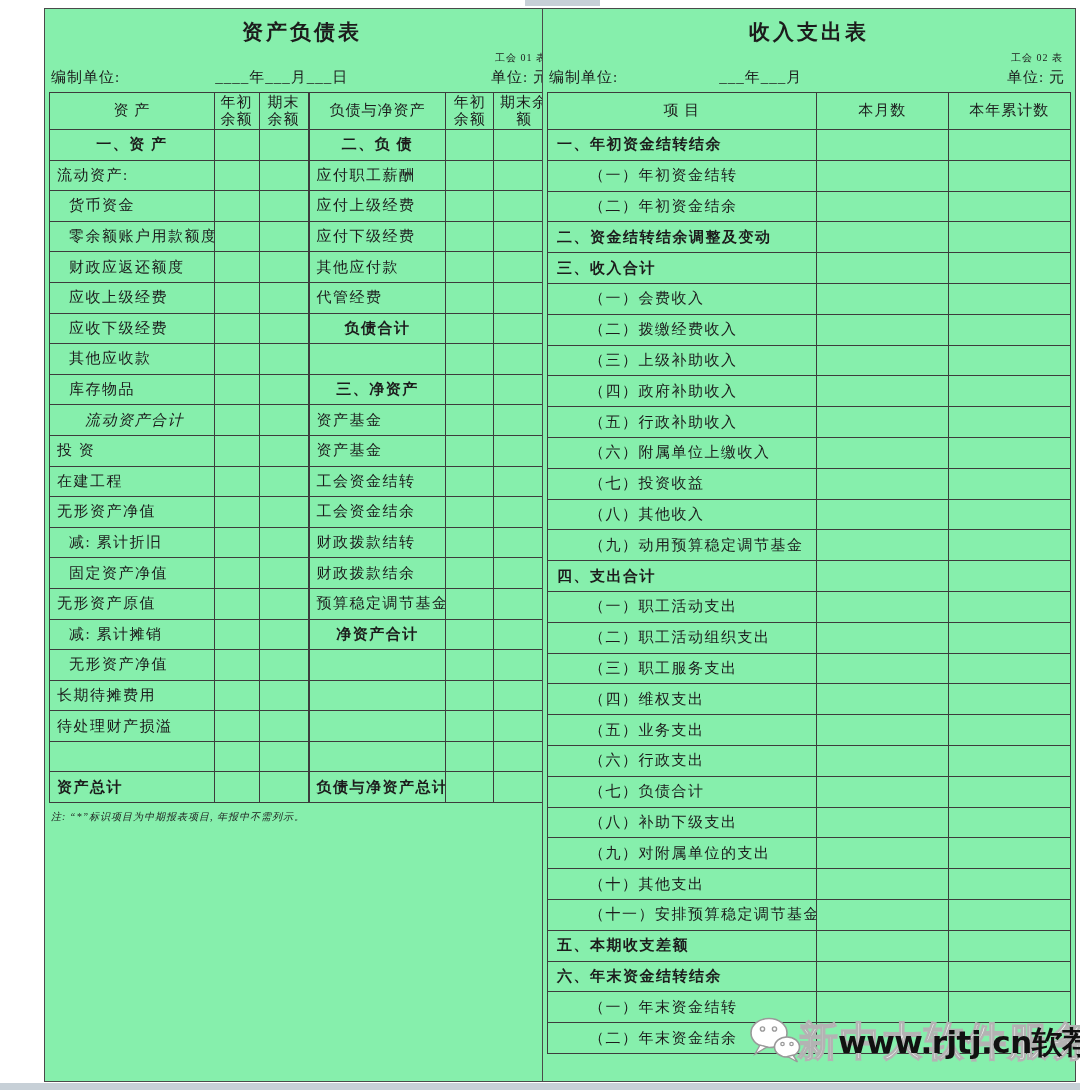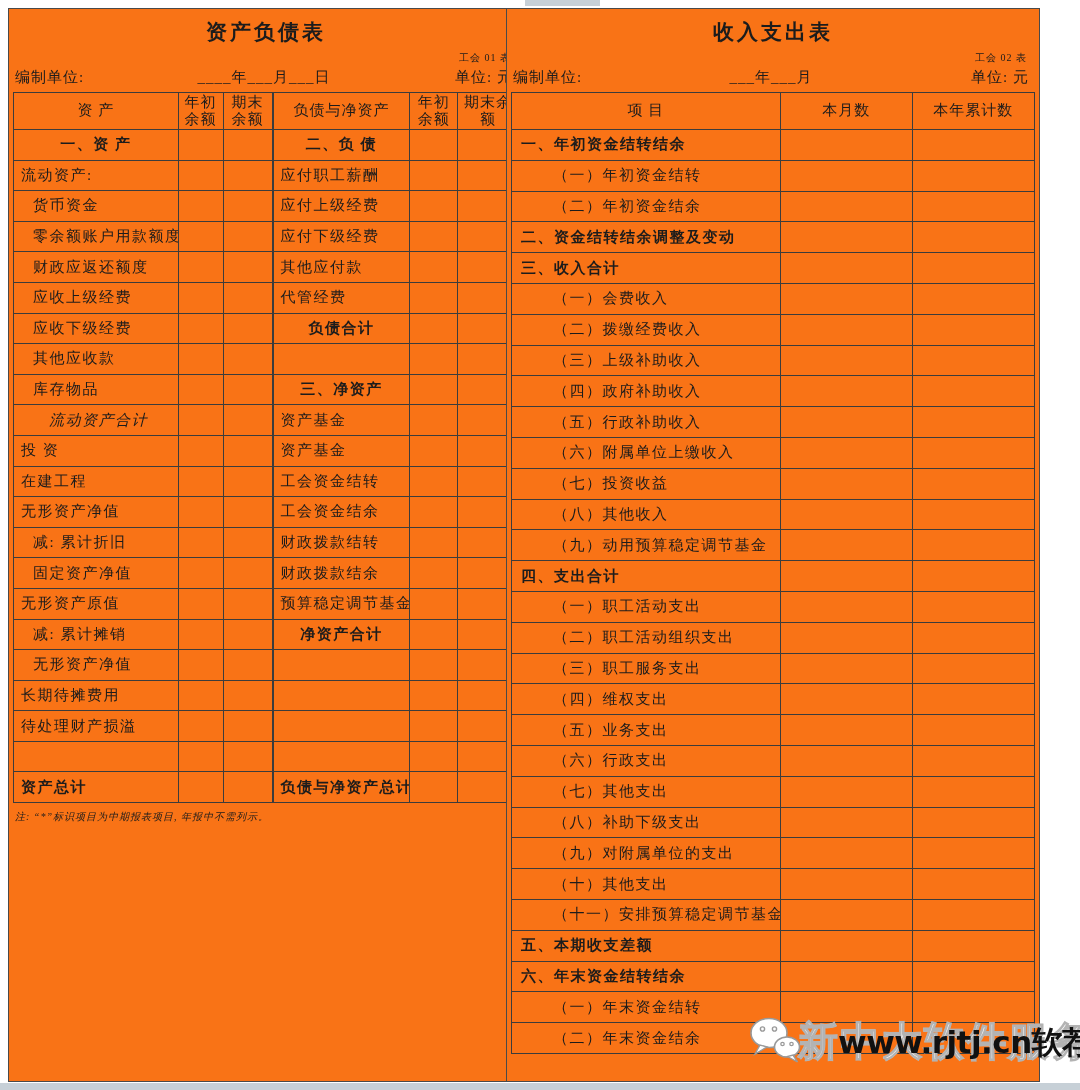--- a/index.html
+++ b/index.html
@@ -1,28 +1,28 @@
 <!DOCTYPE html>
 <html><head>
 <meta charset="utf-8">
 <style>
   html,body { margin:0; padding:0; background:#ffffff; }
   .canvas {
     position:relative; width:1080px; height:1090px; background:#fff; overflow:hidden;
     font-family:"Liberation Serif","DejaVu Serif",serif; color:#1c1c1c;
   }
-  .page { position:absolute; top:8px; background:#f97316; border:1.5px solid #4a4a4a; box-sizing:border-box; }
+  .page { position:absolute; top:8px; background:#86efac; border:1.5px solid #4a4a4a; box-sizing:border-box;margin-left:36px; }
   .page-left  { left:8px;   width:516px; height:1074px; }
   .page-right { left:506px; width:534px; height:1074px; }
 
   .doc-title { margin-top:9px; text-align:center; font-size:21px; font-weight:bold; letter-spacing:3px; }
   .form-no   { margin-top:5px; text-align:right; padding-right:12px; font-size:10px; letter-spacing:1px; }
   .meta-line { display:flex; margin-top:3px; padding:0 10px 0 6px; font-size:15px; letter-spacing:1px; }
   .meta-line .m-left   { width:33%; text-align:left; }
-  .meta-line .m-center { width:34%; text-align:center; }
+  .meta-line .m-center { width:34%; }
   .meta-line .m-right  { width:33%; text-align:right; }
 
   table { border-collapse:collapse; table-layout:fixed; width:calc(100% - 8px); margin:5px 4px 0 4px; }
   th, td { border:1px solid #3c3c3c; font-size:15px; font-weight:normal; padding:0 3px; overflow:hidden; box-sizing:border-box; }
   th { height:37px; text-align:center; letter-spacing:1px; line-height:1.15; }
   .page-left  td { height:30.6px; }
   .page-right td { height:30.8px; }
   td.lbl { text-align:left; padding-left:7px; letter-spacing:1.5px; white-space:nowrap; }
   td.i1  { padding-left:19px; }
   td.i2  { padding-left:35px;font-style:italic; }
@@ -386,21 +386,21 @@
             <td class="lbl i1">（五）业务支出</td>
             <td class="val"></td>
             <td class="val"></td>
           </tr>
           <tr>
             <td class="lbl i1">（六）行政支出</td>
             <td class="val"></td>
             <td class="val"></td>
           </tr>
           <tr>
-            <td class="lbl i1">（七）其他支出</td>
+            <td class="lbl i1">（七）负债合计</td>
             <td class="val"></td>
             <td class="val"></td>
           </tr>
           <tr>
             <td class="lbl i1">（八）补助下级支出</td>
             <td class="val"></td>
             <td class="val"></td>
           </tr>
           <tr>
             <td class="lbl i1">（九）对附属单位的支出</td>

